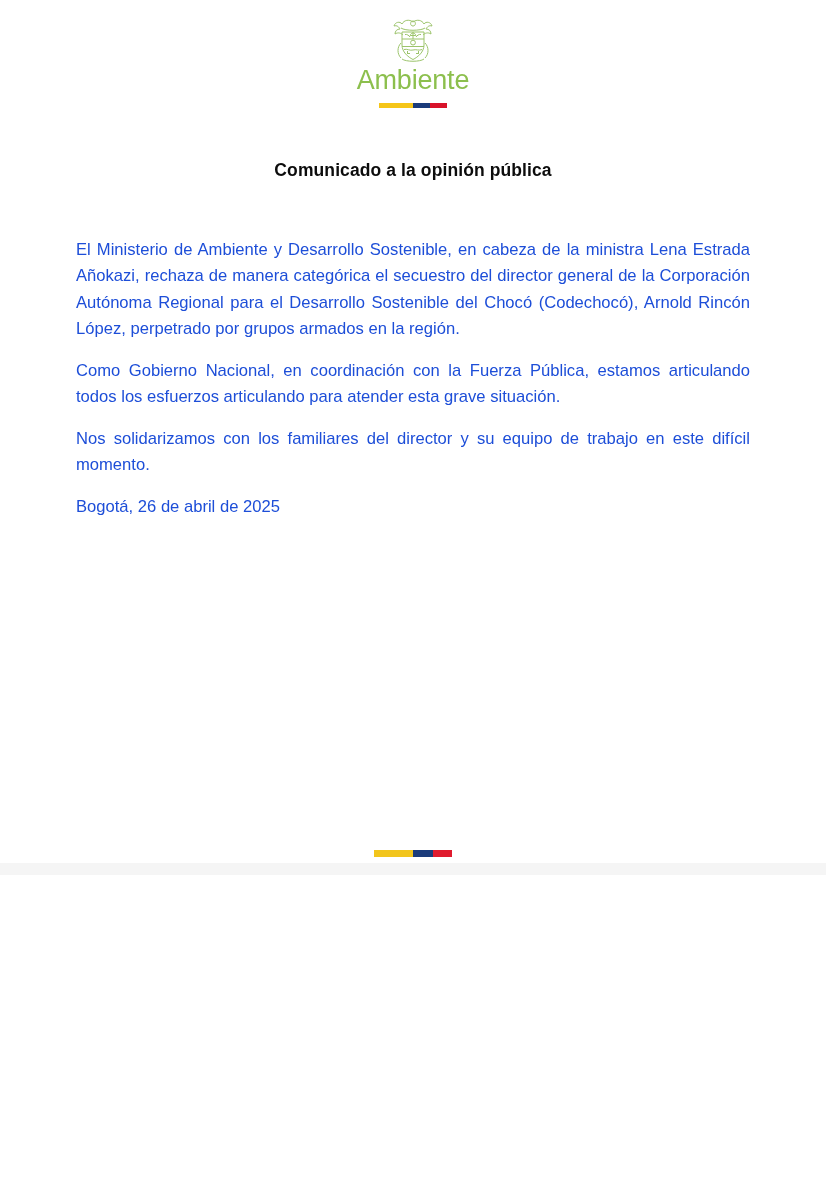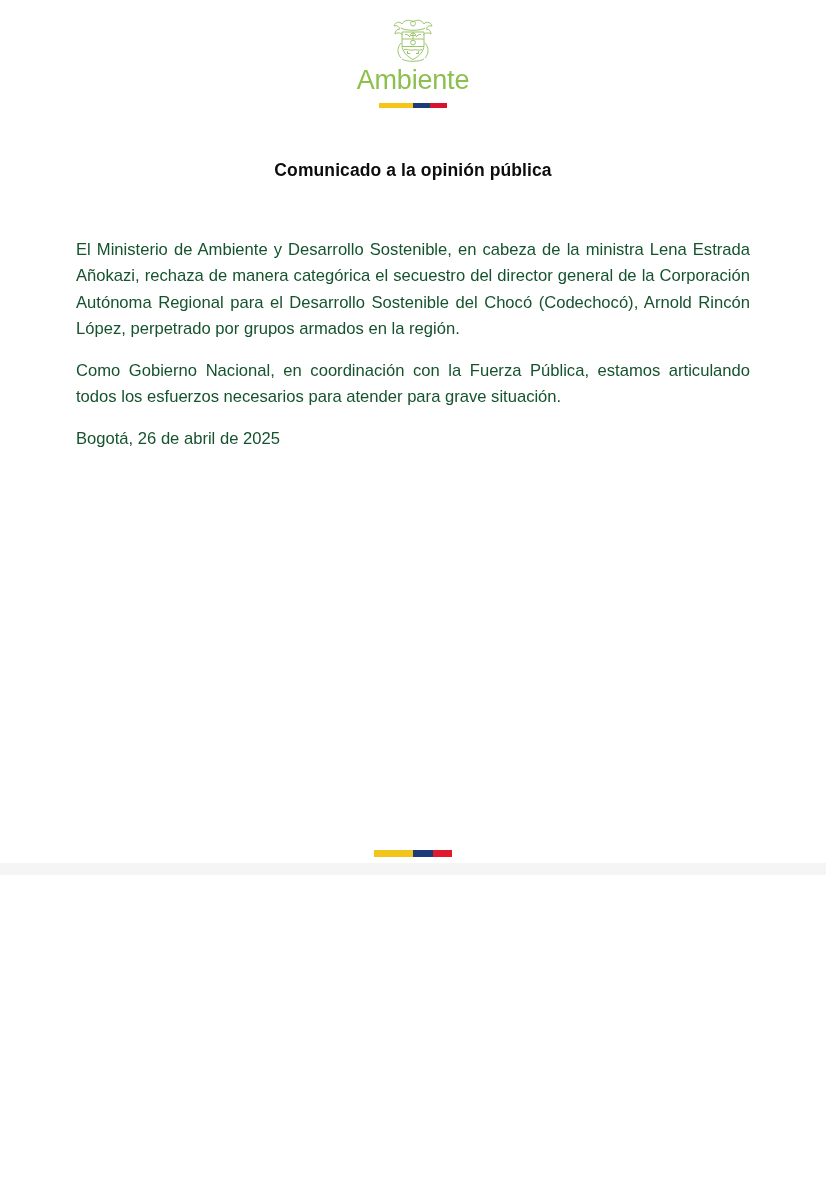--- a/index.html
+++ b/index.html
@@ -75,21 +75,21 @@
     padding: 0 76px;
     margin-top: 44px;
     flex: 1 1 auto;
   }
 
   .para {
     font-size: 16.6px;
     line-height: 26.5px;
     text-align: justify;
     text-justify: inter-word;
-    color: #14532d;
+    color: #1d4ed8;
     margin: 0 0 15px 0;
   }
   .para:last-child { margin-bottom: 16px; }
 
   .para-left {
     text-align: left;
   }
 
   
   .footer {
@@ -184,21 +184,22 @@
       <span class="band-yellow"></span>
       <span class="band-blue"></span>
       <span class="band-red"></span>
     </div>
   </div>
 
   <h1 class="doc-title">Comunicado a la opinión pública</h1>
 
   <div class="content">
     <p class="para">El Ministerio de Ambiente y Desarrollo Sostenible, en cabeza de la ministra Lena Estrada Añokazi, rechaza de manera categórica el secuestro del director general de la Corporación Autónoma Regional para el Desarrollo Sostenible del Chocó (Codechocó), Arnold Rincón López, perpetrado por grupos armados en la región.</p>
-    <p class="para">Como Gobierno Nacional, en coordinación con la Fuerza Pública, estamos articulando todos los esfuerzos necesarios para atender para grave situación.</p>
+    <p class="para">Como Gobierno Nacional, en coordinación con la Fuerza Pública, estamos articulando todos los esfuerzos articulando para atender esta grave situación.</p>
+    <p class="para">Nos solidarizamos con los familiares del director y su equipo de trabajo en este difícil momento.</p>
     <p class="para para-left">Bogotá, 26 de abril de 2025</p>
   </div>
 
   <div class="footer">
     <div class="footer-tricolor-wrap">
       <div class="footer-tricolor">
         <span class="band-yellow"></span>
         <span class="band-blue"></span>
         <span class="band-red"></span>
       </div>

